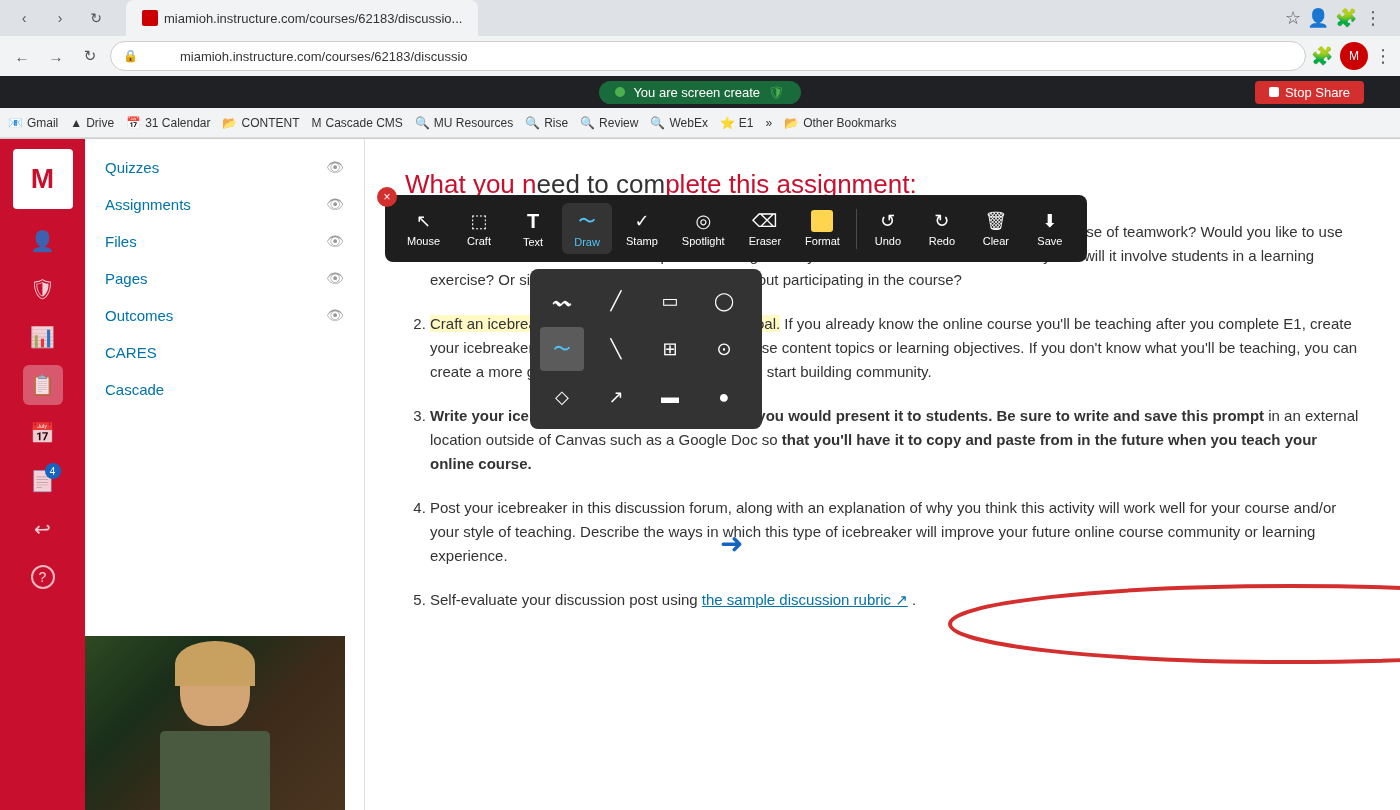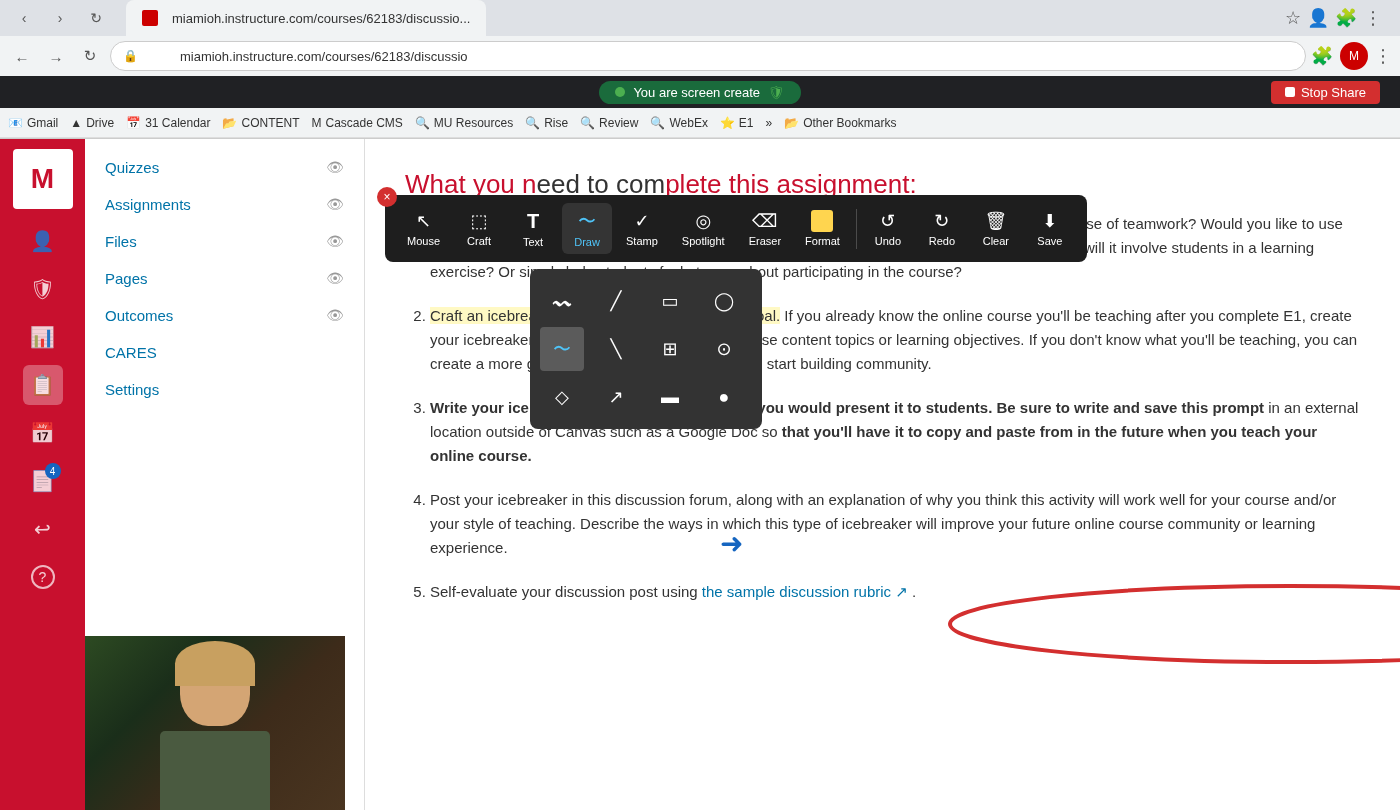--- a/index.html
+++ b/index.html
@@ -31,21 +31,21 @@
       cursor: pointer;
       display: flex; align-items: center; justify-content: center;
       font-size: 14px; color: #555;
     }
     .active-tab {
       background: #f1f3f4;
       padding: 6px 16px;
       border-radius: 8px 8px 0 0;
       font-size: 13px;
       color: #333;
-      display: flex; align-items: center; gap: 14px;
+      display: flex; align-items: center; gap: 6px;
       height: 36px;
     }
     .tab-favicon {
       width: 16px; height: 16px;
       background: #c00; border-radius: 2px;
       display: inline-block;
     }
 
     .address-bar-row {
       height: 40px;
@@ -99,21 +99,21 @@
       color: white;
       font-size: 13px;
     }
     .green-dot {
       width: 10px; height: 10px;
       background: #4caf50;
       border-radius: 50%;
     }
     .stop-share-btn {
       position: absolute;
-      right: 20px;
+      right: 36px;
       background: #d32f2f;
       color: white;
       border: none;
       border-radius: 4px;
       padding: 4px 14px;
       font-size: 13px;
       cursor: pointer;
       display: flex; align-items: center; gap: 6px;
     }
     .stop-dot { width: 10px; height: 10px; background: white; border-radius: 2px; }
@@ -211,40 +211,41 @@
       flex: 1;
       background: white;
       padding: 30px 40px;
       overflow-y: auto;
       position: relative;
     }
 
     .assignment-title {
       font-size: 26px;
       color: #c8102e;
-      margin-bottom: 12px;
+      margin-bottom: 20px;
       font-weight: 500;
     }
 
     .content-list {
       list-style: decimal;
       padding-left: 25px;
     }
     .content-list li {
       margin-bottom: 20px;
       font-size: 15px;
       line-height: 1.6;
       color: #333;
     }
     .highlighted {
       background: #fff9c4;
     }
     .bold-text { font-weight: bold; }
     .link-text {
       color: #0073a8;
+      text-decoration: underline;
       cursor: pointer;
     }
     .italic-text { font-style: italic; }
 
     .sub-list {
       list-style: disc;
       padding-left: 30px;
       margin-top: 10px;
     }
 
@@ -496,21 +497,21 @@
       <span class="nav-item-eye">👁</span>
     </div>
     <div class="nav-item">
       <span>Outcomes</span>
       <span class="nav-item-eye">👁</span>
     </div>
     <div class="nav-item">
       <span>CARES</span>
     </div>
     <div class="nav-item">
-      <span>Settings</span>
+      <span>Cascade</span>
     </div>
   </div>
 
   <div class="content-area">
     <h1 class="assignment-title">
       <span>What you n</span><span style="color:#333">eed to com</span><span>plete this assignment:</span>
     </h1>
     <ol class="content-list">
       <li>
         Think about the purpose you want to achieve with your icebreaker. Do you want it to cultivate a sense of teamwork? Would you like to use the icebreaker to assess students' prior knowledge? Will your icebreaker be a creative activity? Or will it involve students in a learning exercise? Or simply help students feel at ease about participating in the course?

